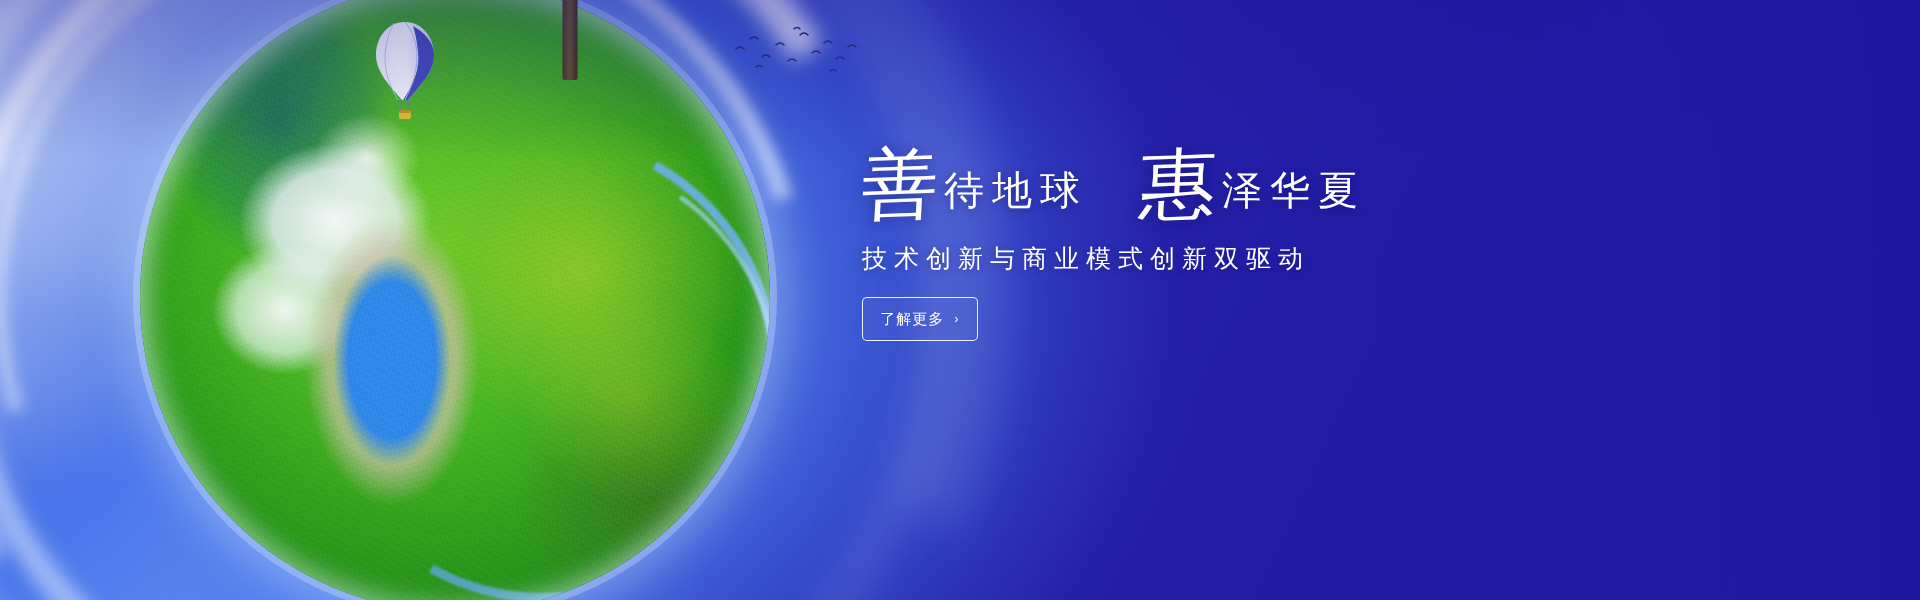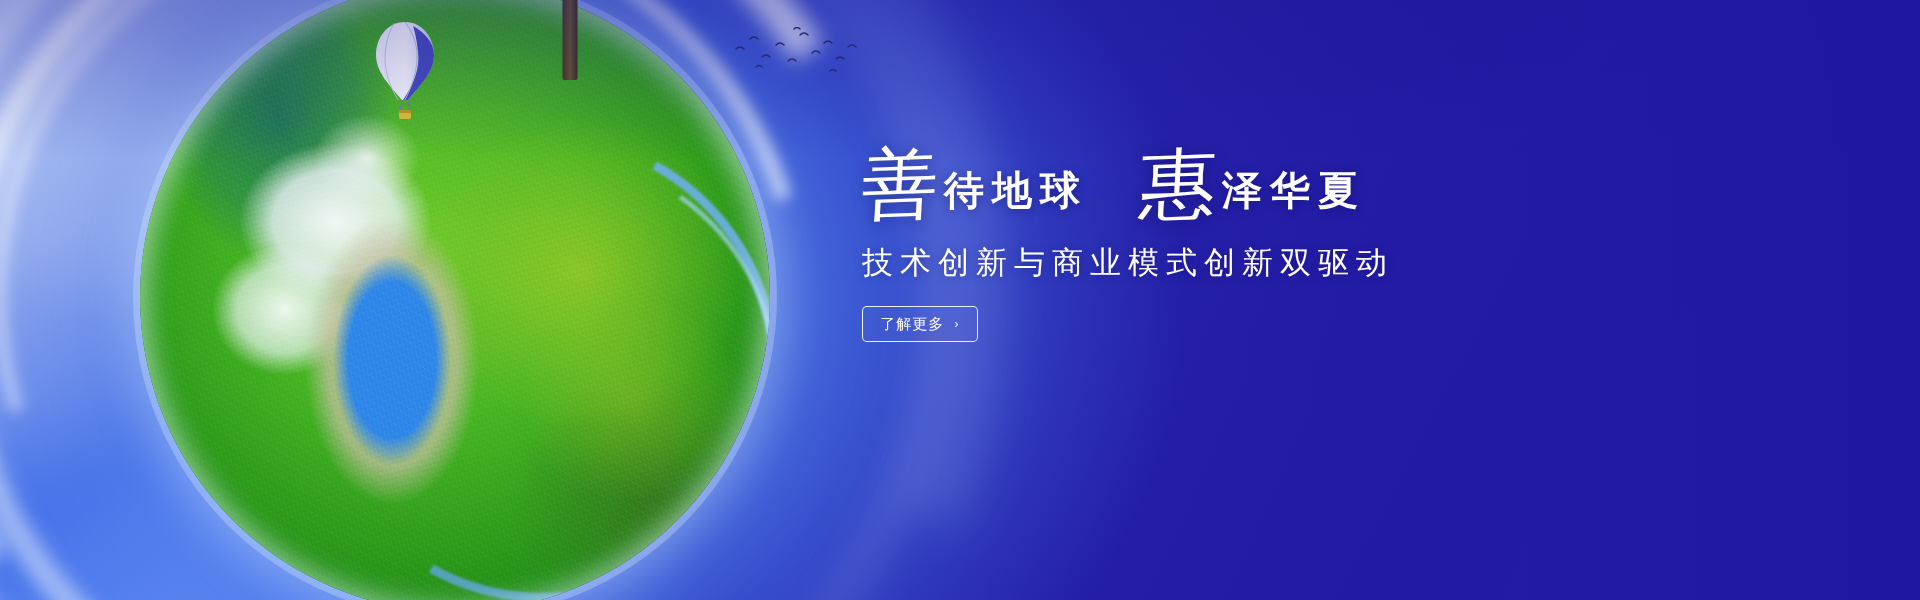--- a/index.html
+++ b/index.html
@@ -177,29 +177,29 @@
     text-shadow:0 2px 14px rgba(8,10,70,.45);
     transform:skewX(-5deg) rotate(-2deg);
     margin-right:6px;
     padding-bottom:2px;
   }
   .hl-small{
     font-family:"Liberation Serif", serif;
     font-size:40px;
     line-height:1;
     letter-spacing:8px;
-    font-weight:700;
+    font-weight:400;
     padding-bottom:9px;
     text-shadow:0 2px 10px rgba(8,10,70,.40);
   }
   .hl-gap{ width:52px; }
 
   .subtitle{
     margin-top:22px;
-    font-size:31px;
+    font-size:25px;
     letter-spacing:7px;
     font-weight:400;
     color:#ffffff;
     text-shadow:0 1px 8px rgba(8,10,70,.35);
     white-space:nowrap;
     font-family:Liberation Mono, monospace;
   }
   .desc{
     margin-top:21px;
     font-size:17px;
@@ -207,21 +207,21 @@
     color:#f2f5ff;
     text-shadow:0 1px 6px rgba(8,10,70,.35);
     white-space:nowrap;
   }
   .cta{
     margin-top:22px;
     display:inline-flex;
     align-items:center;
     justify-content:center;
     gap:10px;
-    width:116px; height:36px;
+    width:116px; height:44px;
     border:1px solid rgba(255,255,255,.92);
     border-radius:5px;
     background:rgba(255,255,255,.03);
     color:#ffffff;
     font-size:15px;
     letter-spacing:1px;
     cursor:pointer;
     user-select:none;
   }
   .cta .chev{ font-size:13px; opacity:.95; transform:translateY(-1px); }

